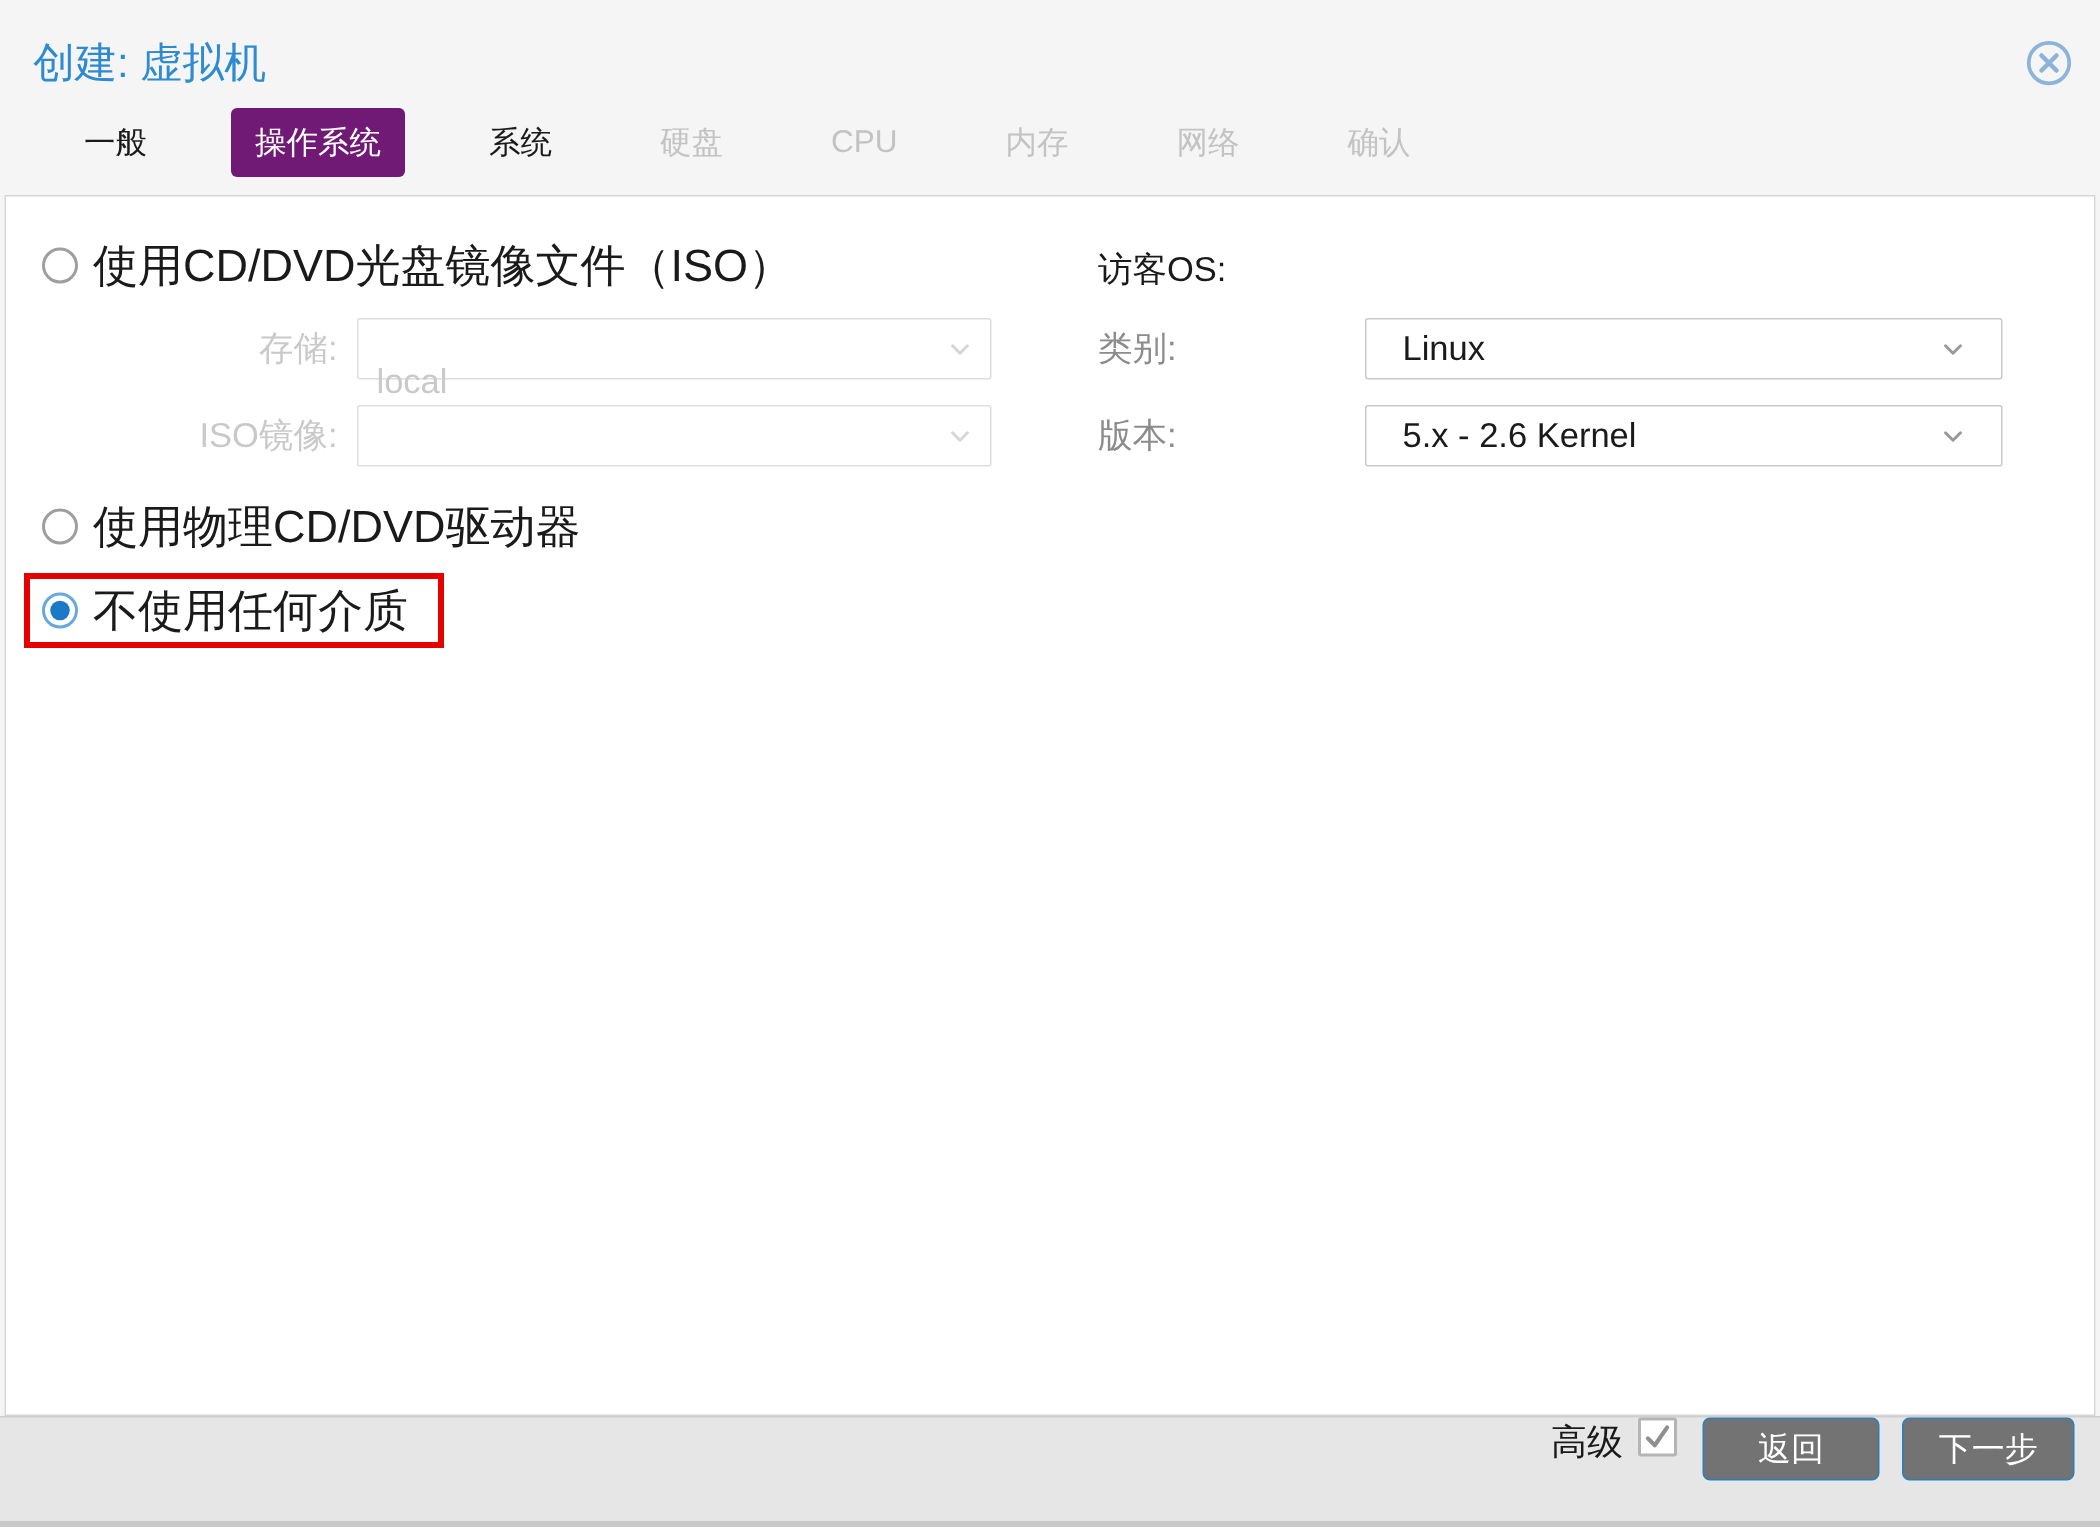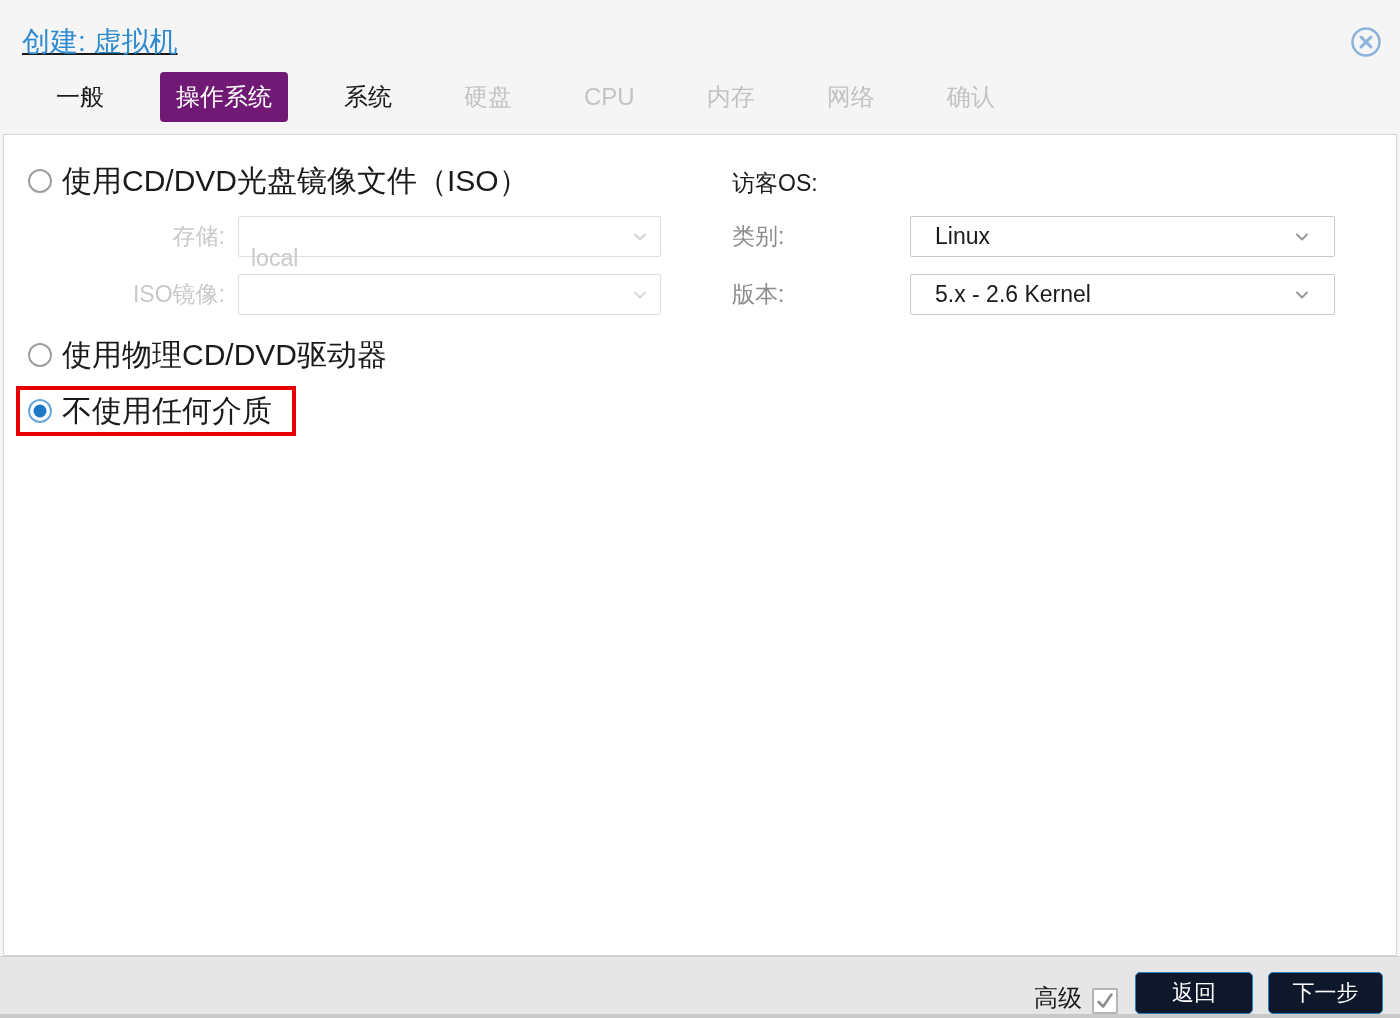--- a/index.html
+++ b/index.html
@@ -13,42 +13,41 @@
     color: #1a1a1a;
   }
 
   
   .titlebar {
     height: 70px;
     display: flex;
     align-items: center;
     justify-content: space-between;
     padding: 14px 18px 0 22px;
-    text-decoration: underline;
   }
   .dialog-title {
     font-size: 28px;
     color: #2e8bd0;
     font-weight: 400;
   }
   .close-btn {
     width: 32px; height: 32px;
     cursor: pointer;
     display: flex; align-items: center; justify-content: center;
   }
 
   
   .tabbar {
     display: flex;
     align-items: center;
     margin: 2px 0 12px 40px;
     gap: 40px;
   }
   .tab {
-    font-size: 24px;
+    font-size: 21px;
     padding: 9px 16px;
     border-radius: 4px;
     color: #1a1a1a;
     cursor: pointer;
     white-space: nowrap;
   }
   .tab.active {
     background: #701a75;
     color: #ffffff;
   }
@@ -153,45 +152,45 @@
     padding: 0 24px;
     font-size: 23px;
     cursor: pointer;
   }
   .g-field .value { flex: 1; color: #1a1a1a; }
 
   .chev { flex: none; margin-left: 8px; }
 
   
   .footer {
-    height: 62px;
+    height: 74px;
     flex: none;
     background: #e6e6e6;
     border-top: 1px solid #cfcfcf;
     box-shadow: inset 0 -4px 0 #c9c9c9;
     display: flex;
-    align-items: flex-end;
+    align-items: flex-start;
     justify-content: flex-end;
     padding: 0 17px 4px 0;
   }
   .adv-label { font-size: 24px; color: #1a1a1a; margin-right: 10px; }
   .checkbox {
     width: 26px; height: 26px;
     background: #fff;
     border: 2px solid #b5b5b5;
     border-radius: 2px;
     margin-right: 17px;
     display: flex; align-items: center; justify-content: center;
     cursor: pointer;
   }
   .btn {
     height: 42px;
     border: 1px solid #2680bd;
     border-radius: 5px;
-    background: #0f172a;
+    background: #737373;
     color: #ffffff;
     font-size: 22px;
     font-family: inherit;
     display: flex;
     align-items: center;
     justify-content: center;
     cursor: pointer;
   }
   .btn-back { width: 118px; margin-right: 15px; }
   .btn-next { width: 115px; }

